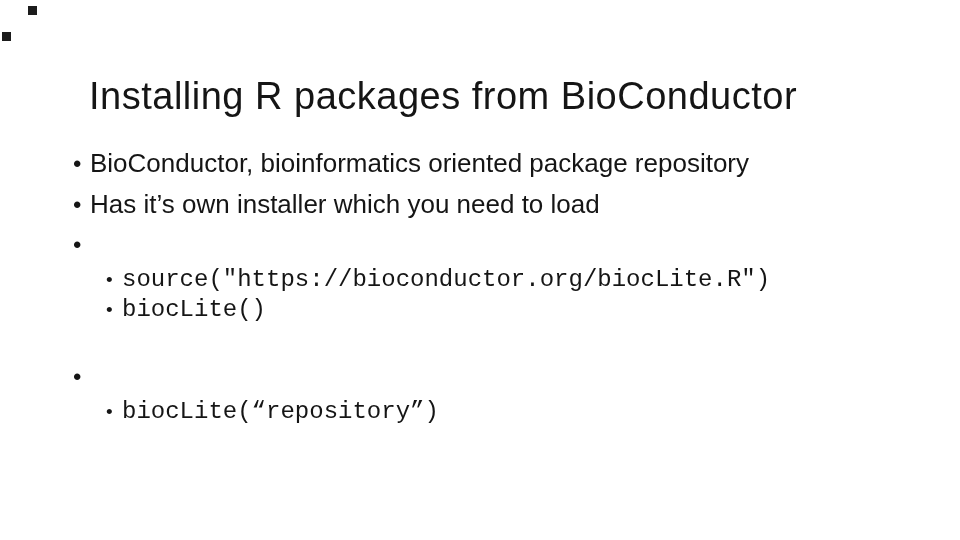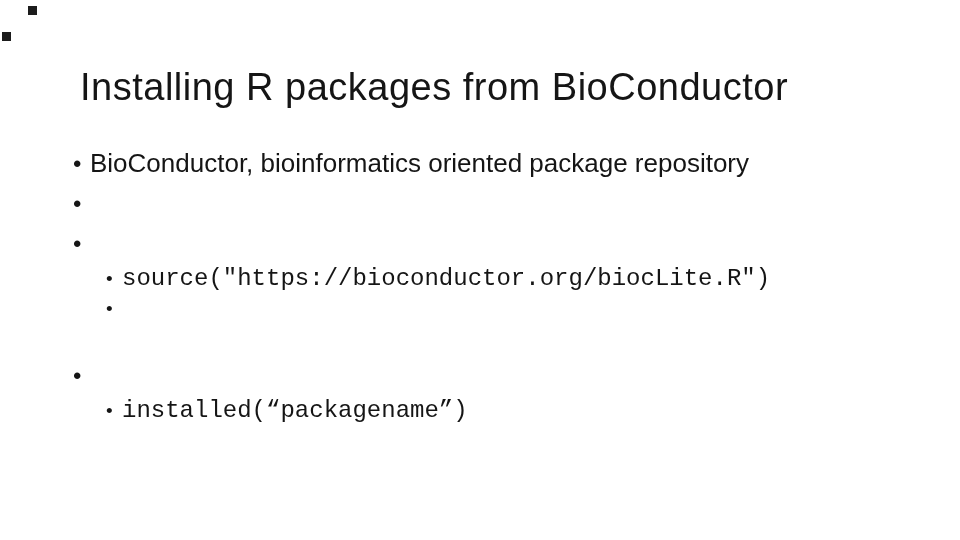--- a/index.html
+++ b/index.html
@@ -18,21 +18,21 @@
   .stray-mark {
     position: absolute;
     width: 9px; height: 9px;
     background: #1c1c1c;
   }
   .stray-mark.m1 { left: 28px; top: 6px; }
   .stray-mark.m2 { left: 2px;  top: 32px; }
   .title {
     position: absolute;
     left: 72px; top: 57px;
-    margin: 8px;
+    margin: 17px;
     font-size: 38px;
     font-weight: 400;
     line-height: 1.2;
     letter-spacing: 0.5px;
     white-space: nowrap;
   }
   .content {
     position: absolute;
     left: 73px; top: 143px;
   }
@@ -78,38 +78,40 @@
 
   <div class="content">
 
     <div class="li l1">
       <span class="dot">•</span>
       <span class="txt">BioConductor, bioinformatics oriented package repository</span>
     </div>
 
     <div class="li l1">
       <span class="dot">•</span>
+      <span class="txt">Has it’s own installer which you need to load</span>
     </div>
 
     <div class="li l1">
       <span class="dot">•</span>
     </div>
 
     <div class="li l2">
       <span class="dot">•</span>
       <span class="txt">source("https://bioconductor.org/biocLite.R")</span>
     </div>
 
     <div class="li l2">
       <span class="dot">•</span>
+      <span class="txt">biocLite()</span>
     </div>
 
     <div class="li l1 gap">
       <span class="dot">•</span>
     </div>
 
     <div class="li l2">
       <span class="dot">•</span>
-      <span class="txt">installed(“packagename”)</span>
+      <span class="txt">biocLite(“repository”)</span>
     </div>
 
   </div>
 </div>
 
 </body></html>

